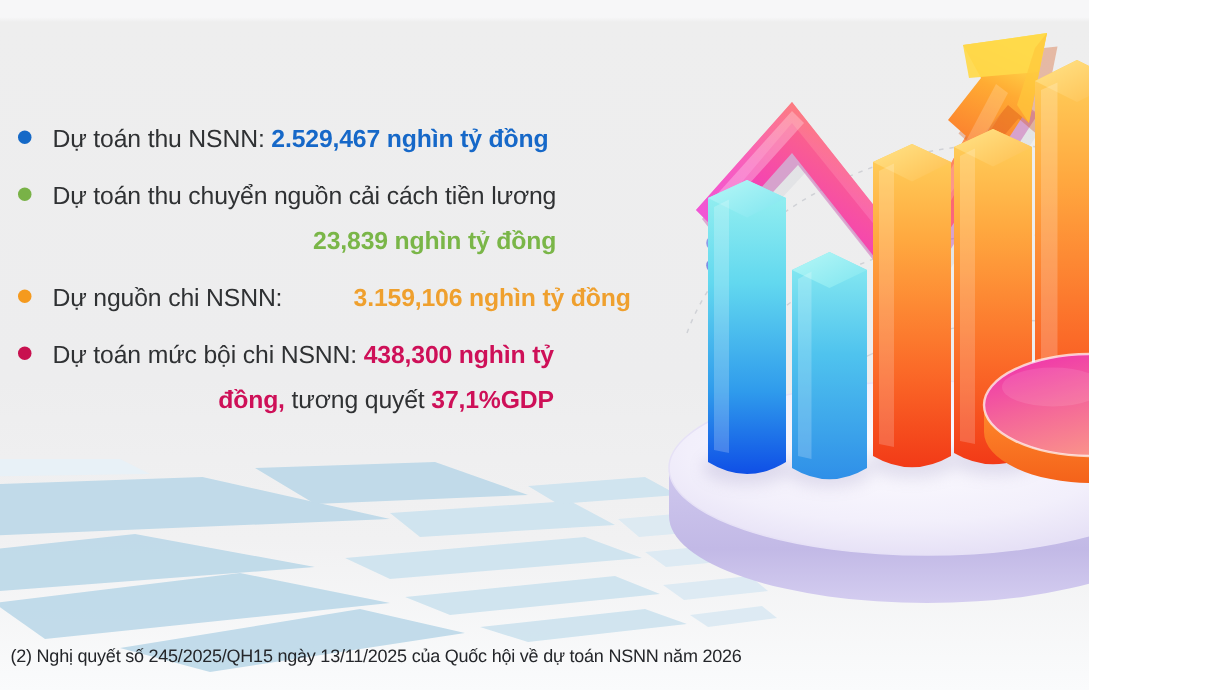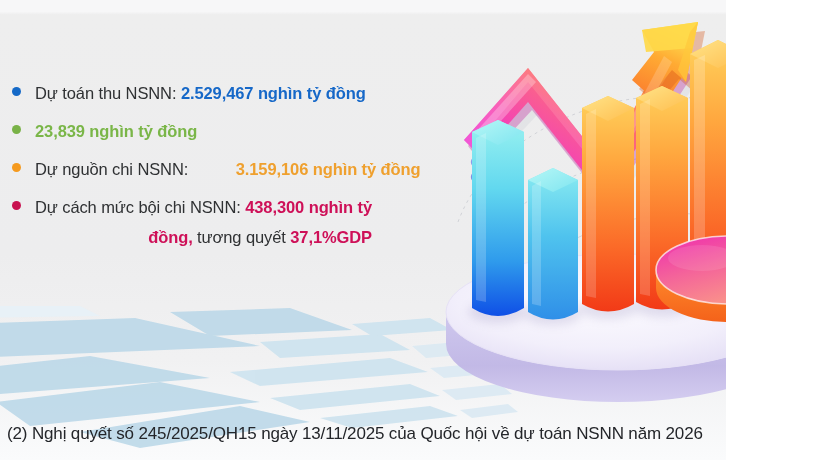--- a/index.html
+++ b/index.html
@@ -59,21 +59,21 @@
   .v-green  { color: #7ab648; font-weight: 700; }
   .v-orange { color: #efa02e; font-weight: 700; margin-left: 43px; }
   .v-crim   { color: #ce1058; font-weight: 700; }
 
   .wrapline { display: block; text-align: right; }
 
   
   .footnote {
     position: absolute;
     left: 7px; bottom: 16px;
-    font-size: 17px;
+    font-size: 12px;
     color: #24262a;
     letter-spacing: -0.15px;
     white-space: nowrap;
   }
 
   
   .art {
     position: absolute;
     left: 440px; top: 12px;
     width: 378px; height: 390px;
@@ -116,33 +116,33 @@
   <div class="bullets">
 
     <div class="bullet-row">
       <span class="dot blue" style="background: rgb(21, 105, 199);"></span>
       <span class="btext"><span>Dự toán thu NSNN:</span>
         <span class="v-blue" style="color: rgb(22, 104, 200);">2.529,467  nghìn tỷ đồng</span></span>
     </div>
 
     <div class="bullet-row">
       <span class="dot green" style="background: rgb(121, 178, 71);"></span>
-      <span class="btext">
+      <span class="btext"><span>Dự toán thu chuyển nguồn cải cách tiền lương</span>
         <span class="wrapline v-green" style="color: rgb(122, 182, 72);">23,839 nghìn tỷ đồng</span></span>
     </div>
 
     <div class="bullet-row">
       <span class="dot orange" style="background: rgb(245, 154, 30);"></span>
       <span class="btext"><span>Dự nguồn chi NSNN:</span>
         <span class="v-orange" style="color: rgb(239, 160, 46);">3.159,106 nghìn tỷ đồng</span></span>
     </div>
 
     <div class="bullet-row">
       <span class="dot crim" style="background: rgb(200, 17, 79);"></span>
-      <span class="btext"><span>Dự cách mức bội chi NSNN:</span>
+      <span class="btext"><span>Dự toán mức bội chi NSNN:</span>
         <span class="v-crim" style="color: rgb(206, 16, 88);">438,300 nghìn tỷ</span><span class="wrapline"><span class="v-crim" style="color: rgb(206, 16, 88); margin-left: 36px;">đồng,</span><span> tương quyết </span><span class="v-crim" style="color: rgb(206, 16, 88);">37,1%GDP</span></span></span>
     </div>
 
   </div>
 
   <div class="footnote">(2) Nghị quyết số 245/2025/QH15 ngày 13/11/2025 của Quốc hội về dự toán NSNN năm 2026</div>
 
   <svg class="art" viewBox="0 0 378 390">
     <defs>
 

